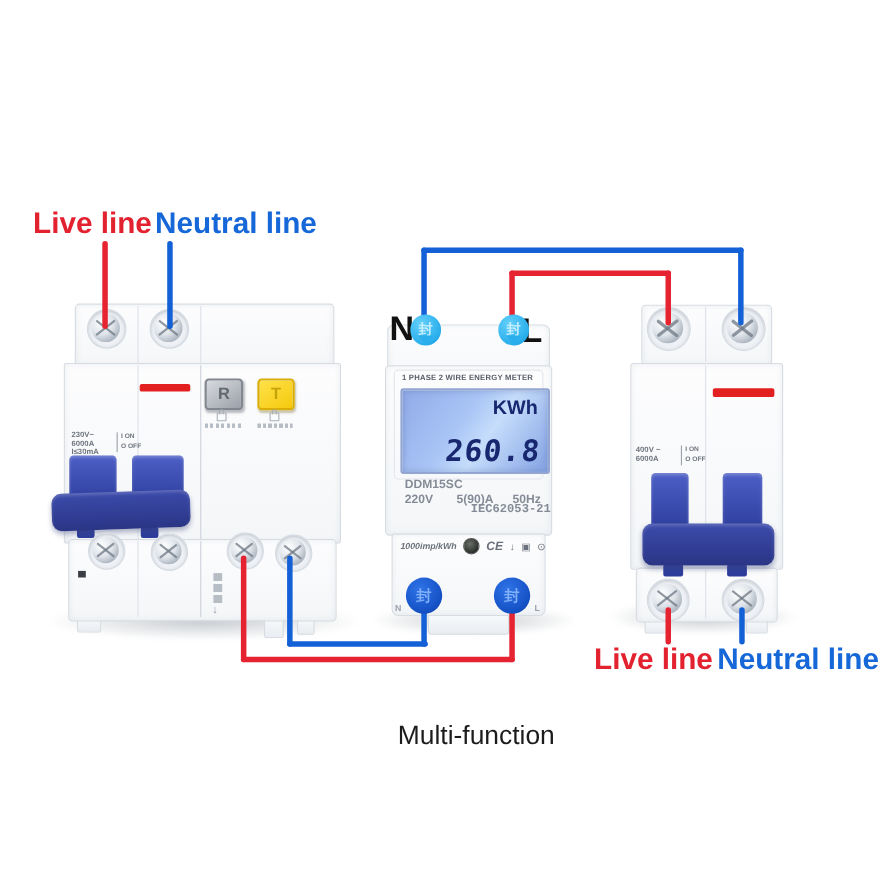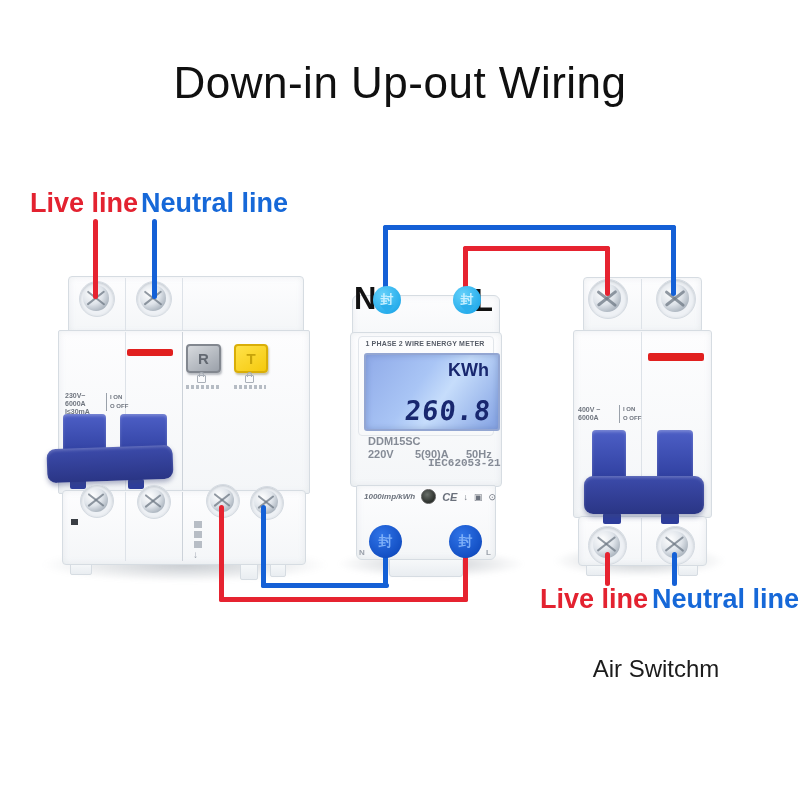--- a/index.html
+++ b/index.html
@@ -89,21 +89,20 @@
        border-radius:2px;z-index:2;}
   .loadmark{position:absolute;width:8px;background:repeating-linear-gradient(180deg,#b7bdc5 0 7px,transparent 7px 10px);}
   .loadarrow{position:absolute;font-size:10px;color:#9aa0aa;font-weight:bold;}
   .darksq{position:absolute;width:7px;height:6px;background:#3a3e44;}
 </style>
 </head>
 <body>
 
 <div class="canvas">
 
-  <div class="abs title">Down-in Up-out Wiring</div>
 
   <div class="abs linelabel red" style="left:30px;top:188px;">Live line</div>
   <div class="abs linelabel blue" style="left:141px;top:188px;">Neutral line</div>
 
   <div class="dev-shadow" style="left:40px;top:548px;width:290px;height:34px;"></div>
   <div class="dev-shadow" style="left:336px;top:550px;width:190px;height:28px;"></div>
   <div class="dev-shadow" style="left:552px;top:545px;width:175px;height:32px;"></div>
 
   <div>
     <div class="shell" style="left:68px;top:276px;width:234px;height:56px;z-index:3;"></div>
@@ -272,15 +271,15 @@
   <div class="wire red" style="left:463px;top:246px;width:5px;height:53px;"></div>
   <div class="wire red" style="left:463px;top:246px;width:147px;height:5px;"></div>
   <div class="wire red" style="left:605px;top:246px;width:5px;height:50px;"></div>
 
   <div class="wire red" style="left:605px;top:552px;width:5px;height:34px;"></div>
   <div class="wire blue" style="left:672px;top:552px;width:5px;height:34px;"></div>
 
   <div class="abs linelabel red" style="left:540px;top:584px;">Live line</div>
   <div class="abs linelabel blue" style="left:652px;top:584px;">Neutral line</div>
 
-  <div class="abs caption" style="left:656px;top:655px;">Air Switchm</div>
+  <div class="abs caption" style="left:433px;top:655px;">Multi-function</div>
 
 </div>
 
 </body></html>

